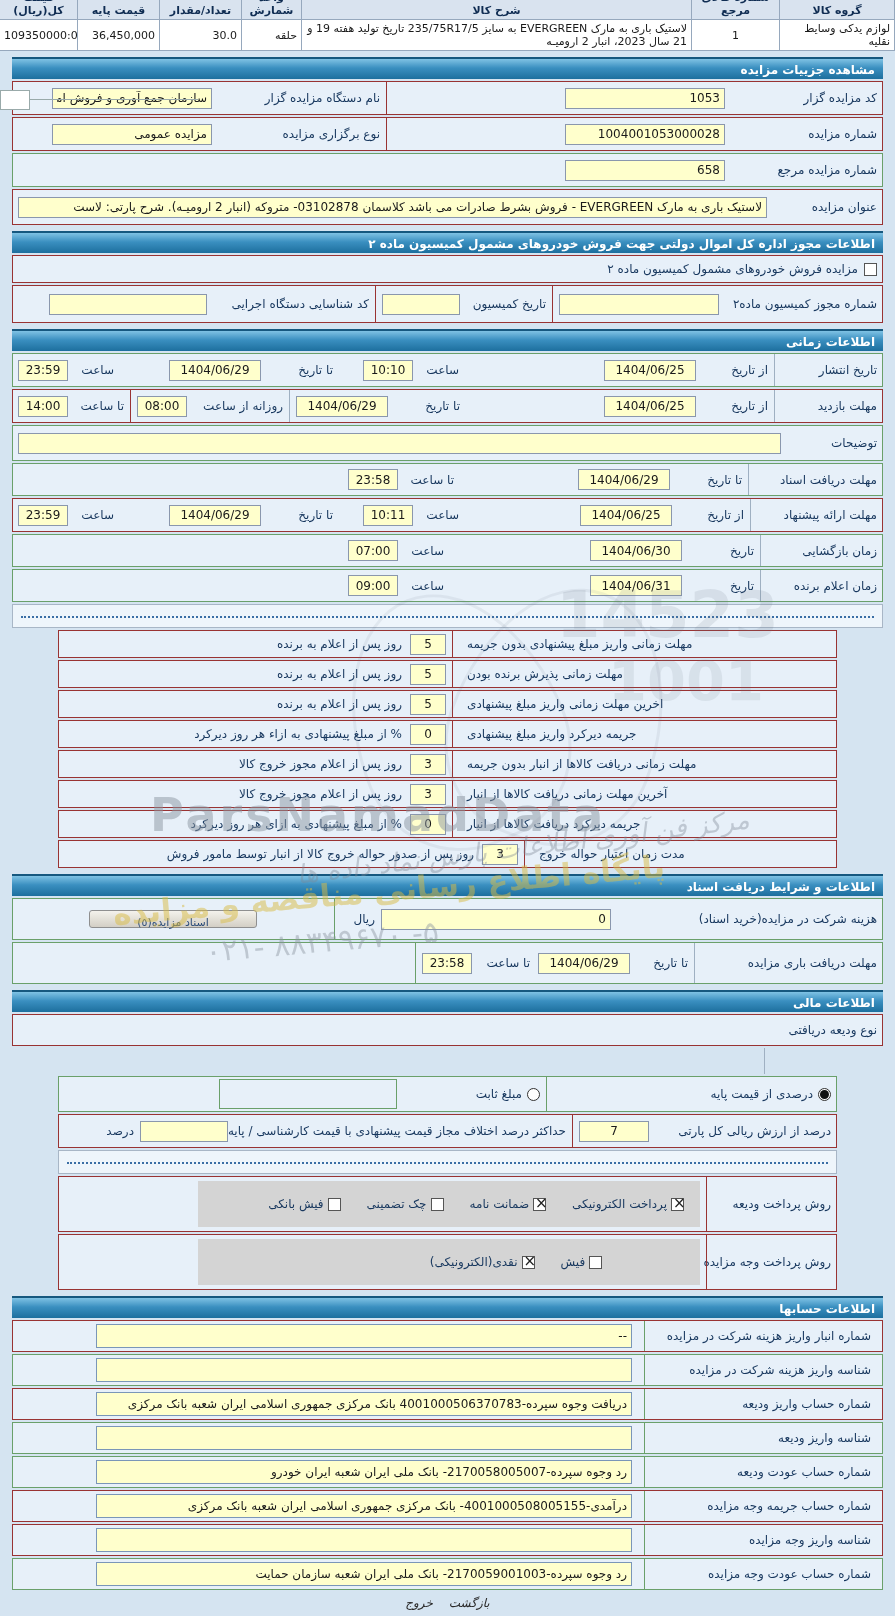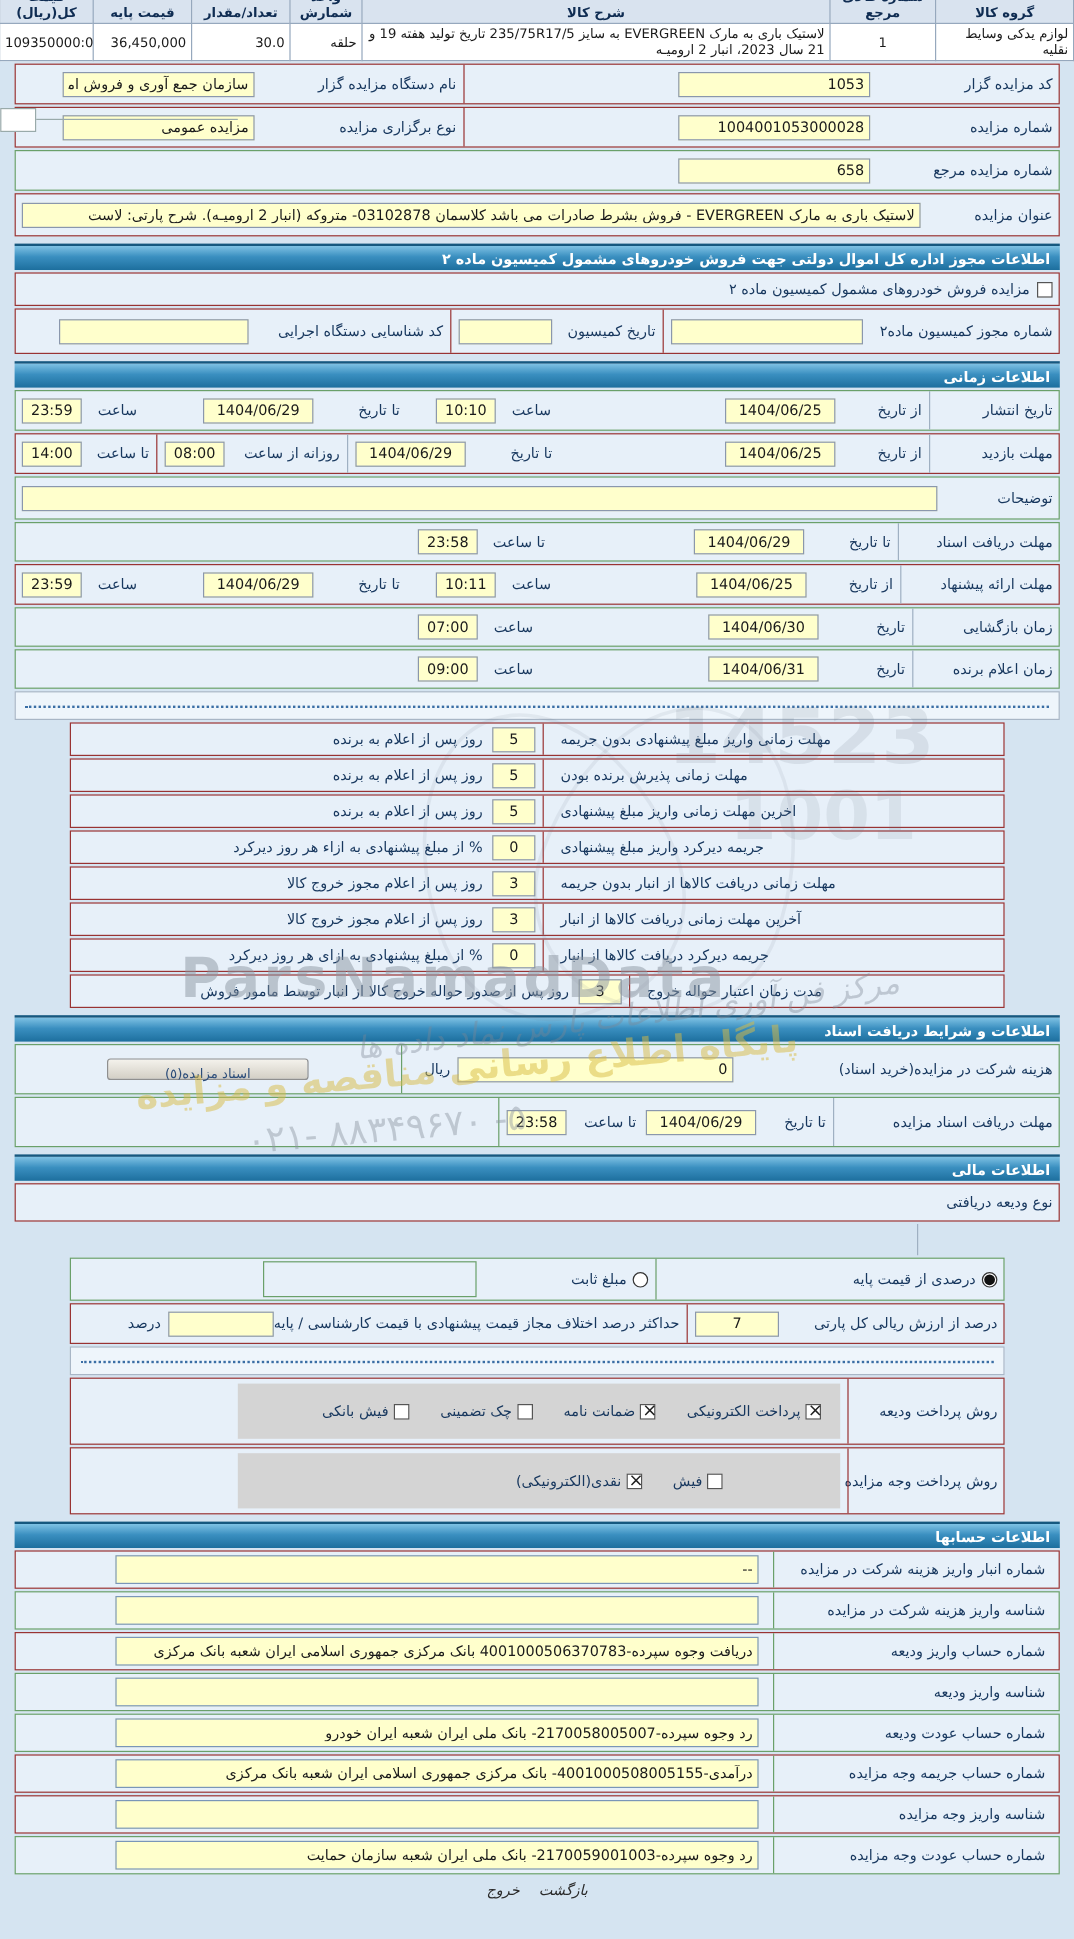--- a/index.html
+++ b/index.html
@@ -172,20 +172,21 @@
         <td>لاستیک باری به مارک EVERGREEN به سایز 235/75R17/5 تاریخ تولید هفته 19 و 21 سال 2023، انبار 2 ارومیـه</td>
         <td>حلقه</td>
         <td class="num">30.0</td>
         <td class="num">36,450,000</td>
         <td class="cnum">109350000:0</td>
       </tr>
     </tbody>
       </table>
   </div>
 
+  <div class="bar">مشاهده جزییات مزایده</div>
 
   <div class="frow b-red" style="height:34px">
     <div class="lbl d-lbl">کد مزایده گزار</div>
     <input class="inp d-inp num" readonly="" value="1053" style="">
     <div class="d-gap"></div>
     <div class="vdiv"></div>
     <div class="lbl d-lbl2">نام دستگاه مزایده گزار</div>
     <input class="inp d-inp" readonly="" value="سازمان جمع آوری و فروش امو" style="">
   </div>
 
@@ -382,21 +383,21 @@
     <div class="lbl" style="width:266px">هزینه شرکت در مزایده(خرید اسناد)</div>
     <input class="inp num" style="width: 230px;" readonly="" value="0">
     <div class="lbl" style="margin-right:6px;width:34px">ریال</div>
     <div class="vdiv g"></div>
     <div class="btn-cell">
       <span class="btn">اسناد مزایده(٥)</span>
     </div>
   </div>
 
   <div class="frow b-green" style="height:42px">
-    <div class="lbl" style="width:176px">مهلت دریافت اسناد مزایده</div>
+    <div class="lbl" style="width:176px">مهلت دریافت باری مزایده</div>
     <div class="vdiv gray"></div>
     <div class="lbl" style="width:58px">تا تاریخ</div>
     <input class="inp date ltr" readonly="" value="1404/06/29" style="">
     <div class="lbl" style="width:58px;margin-right:8px">تا ساعت</div>
     <input class="inp time ltr" readonly="" value="23:58" style="">
     <div class="vdiv g"></div>
   </div>
 
   <div class="bar">اطلاعات مالی</div>
 

